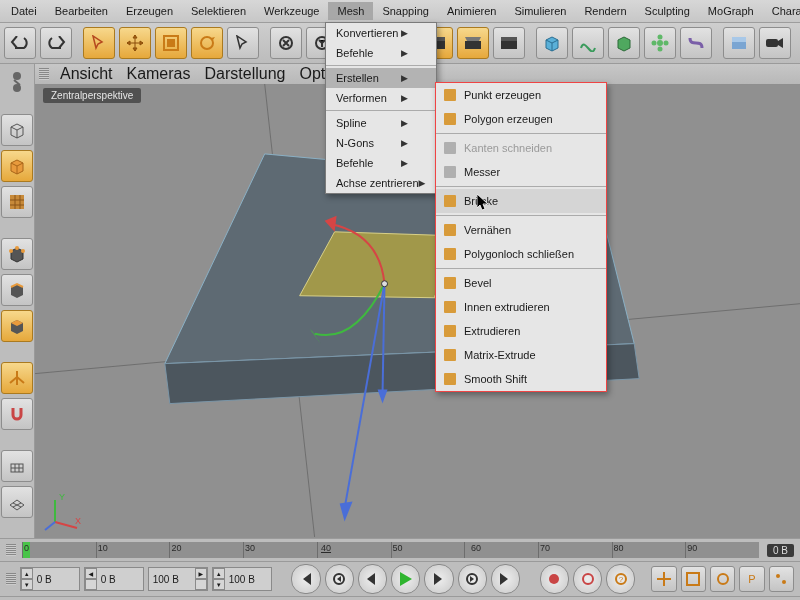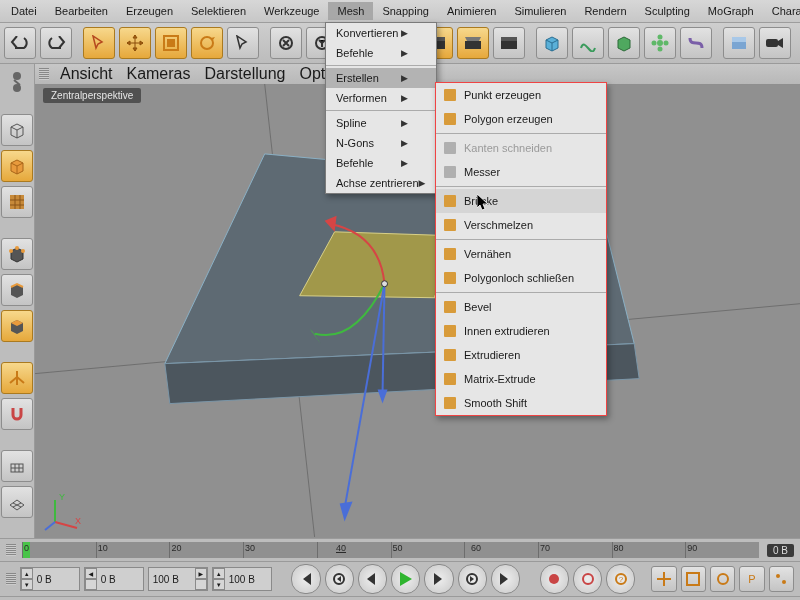--- a/index.html
+++ b/index.html
@@ -401,28 +401,20 @@
     </div>
     <div class="dsep"></div>
     <div class="si hov">
       <span class="sicon">
         <svg width="14" height="14">
           <rect x="1" y="1" width="12" height="12" fill="#d89b3a" rx="1"></rect>
         </svg>
       </span>
       <span>Brücke</span>
     </div>
-    <div class="si">
-      <span class="sicon">
-        <svg width="14" height="14">
-          <rect x="1" y="1" width="12" height="12" fill="#d89b3a" rx="1"></rect>
-        </svg>
-      </span>
-      <span>Verschmelzen</span>
-    </div>
     <div class="dsep"></div>
     <div class="si">
       <span class="sicon">
         <svg width="14" height="14">
           <rect x="1" y="1" width="12" height="12" fill="#d89b3a" rx="1"></rect>
         </svg>
       </span>
       <span>Vernähen</span>
     </div>
     <div class="si">
@@ -482,21 +474,21 @@
       <div class="head"></div>
       <div class="tick" style="left: 0px;"></div>
       <div class="lbl" style="left: 2px;">0</div>
       <div class="tick" style="left: 73.7px;"></div>
       <div class="lbl" style="left: 75.7px;">10</div>
       <div class="tick" style="left: 147.4px;"></div>
       <div class="lbl" style="left: 149.4px;">20</div>
       <div class="tick" style="left: 221.1px;"></div>
       <div class="lbl" style="left: 223.1px;">30</div>
       <div class="tick" style="left: 294.8px;"></div>
-      <div class="lbl" style="left: 314px; text-decoration: underline;">40</div>
+      <div class="lbl" style="left: 299px; text-decoration: underline;">40</div>
       <div class="tick" style="left: 368.5px;"></div>
       <div class="lbl" style="left: 370.5px;">50</div>
       <div class="tick" style="left: 442.2px;"></div>
       <div class="lbl" style="left: 449px;">60</div>
       <div class="tick" style="left: 515.9px;"></div>
       <div class="lbl" style="left: 517.9px;">70</div>
       <div class="tick" style="left: 589.6px;"></div>
       <div class="lbl" style="left: 591.6px;">80</div>
       <div class="tick" style="left: 663.3px;"></div>
       <div class="lbl" style="left: 665.3px; text-align: center;">90</div>

